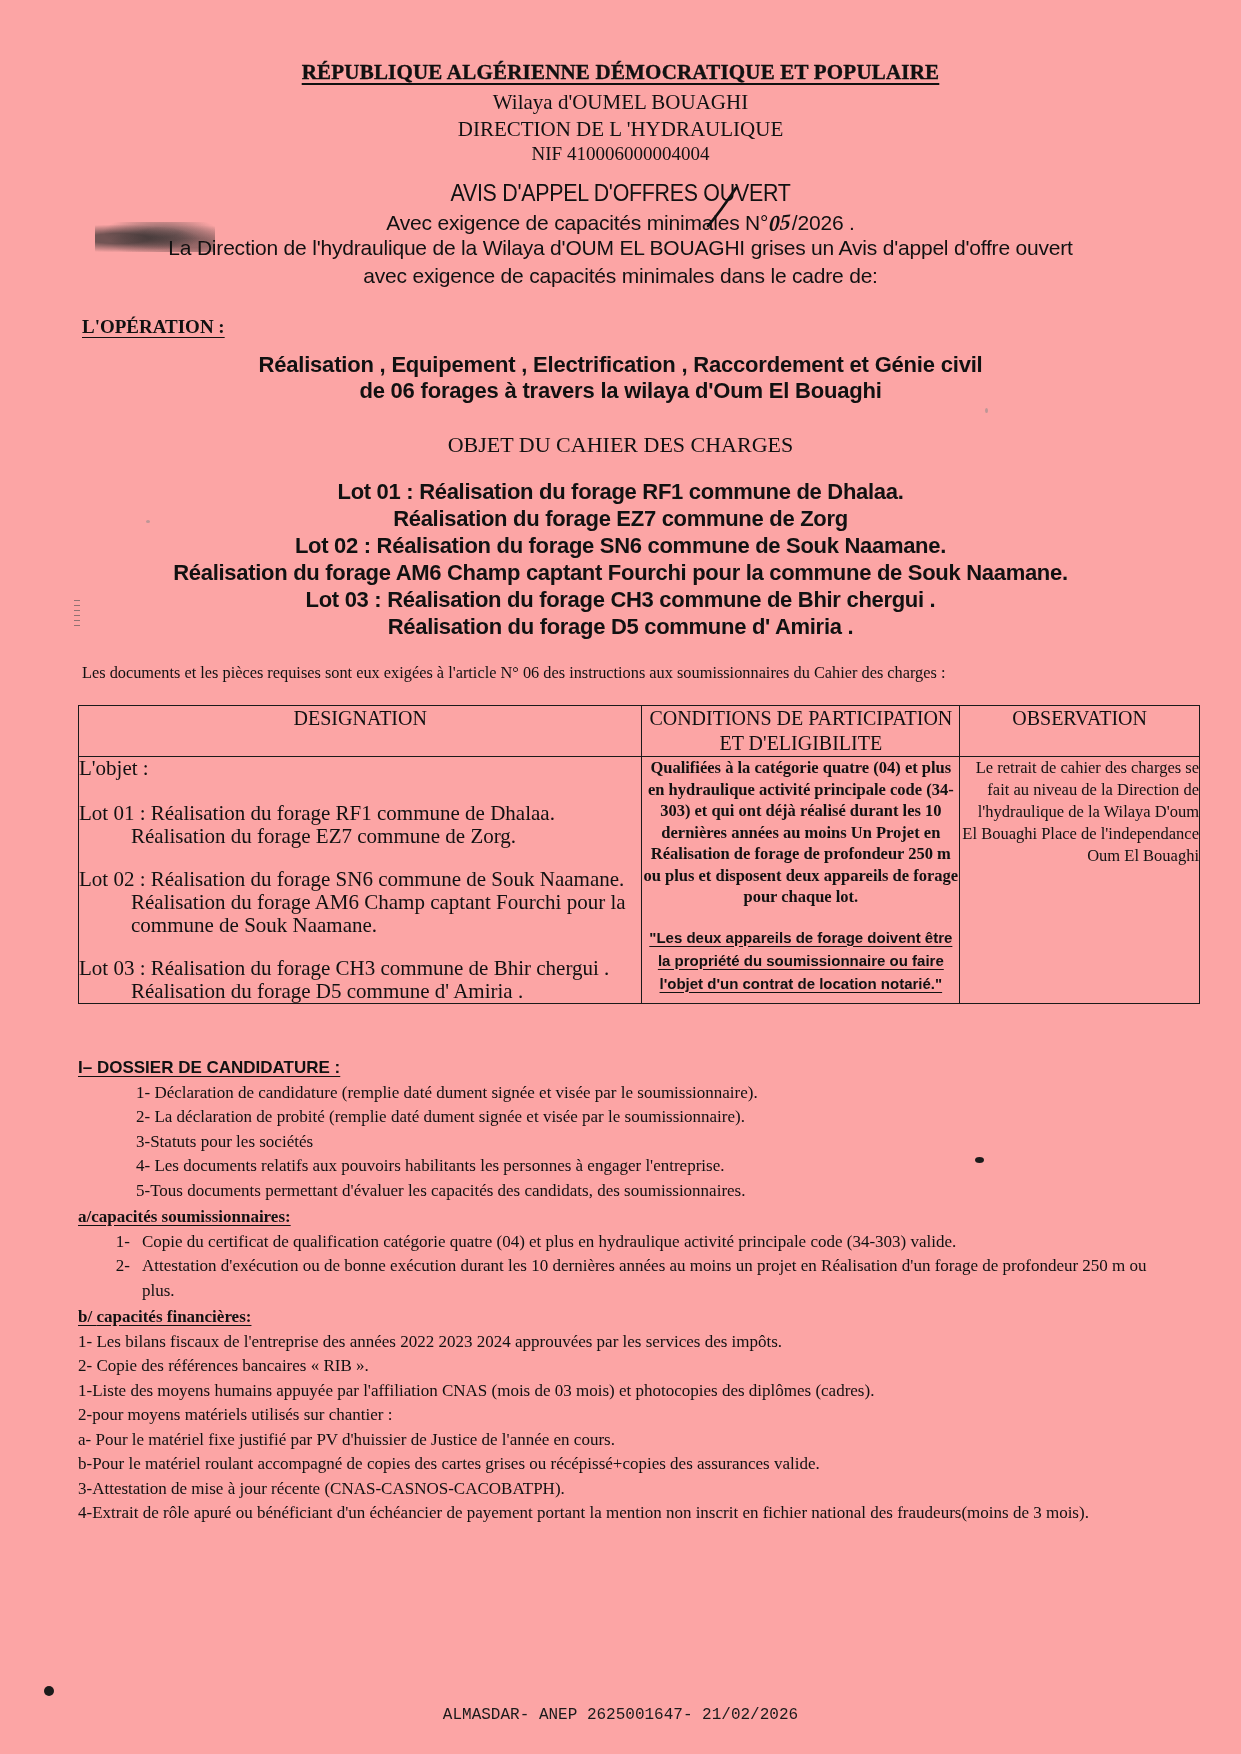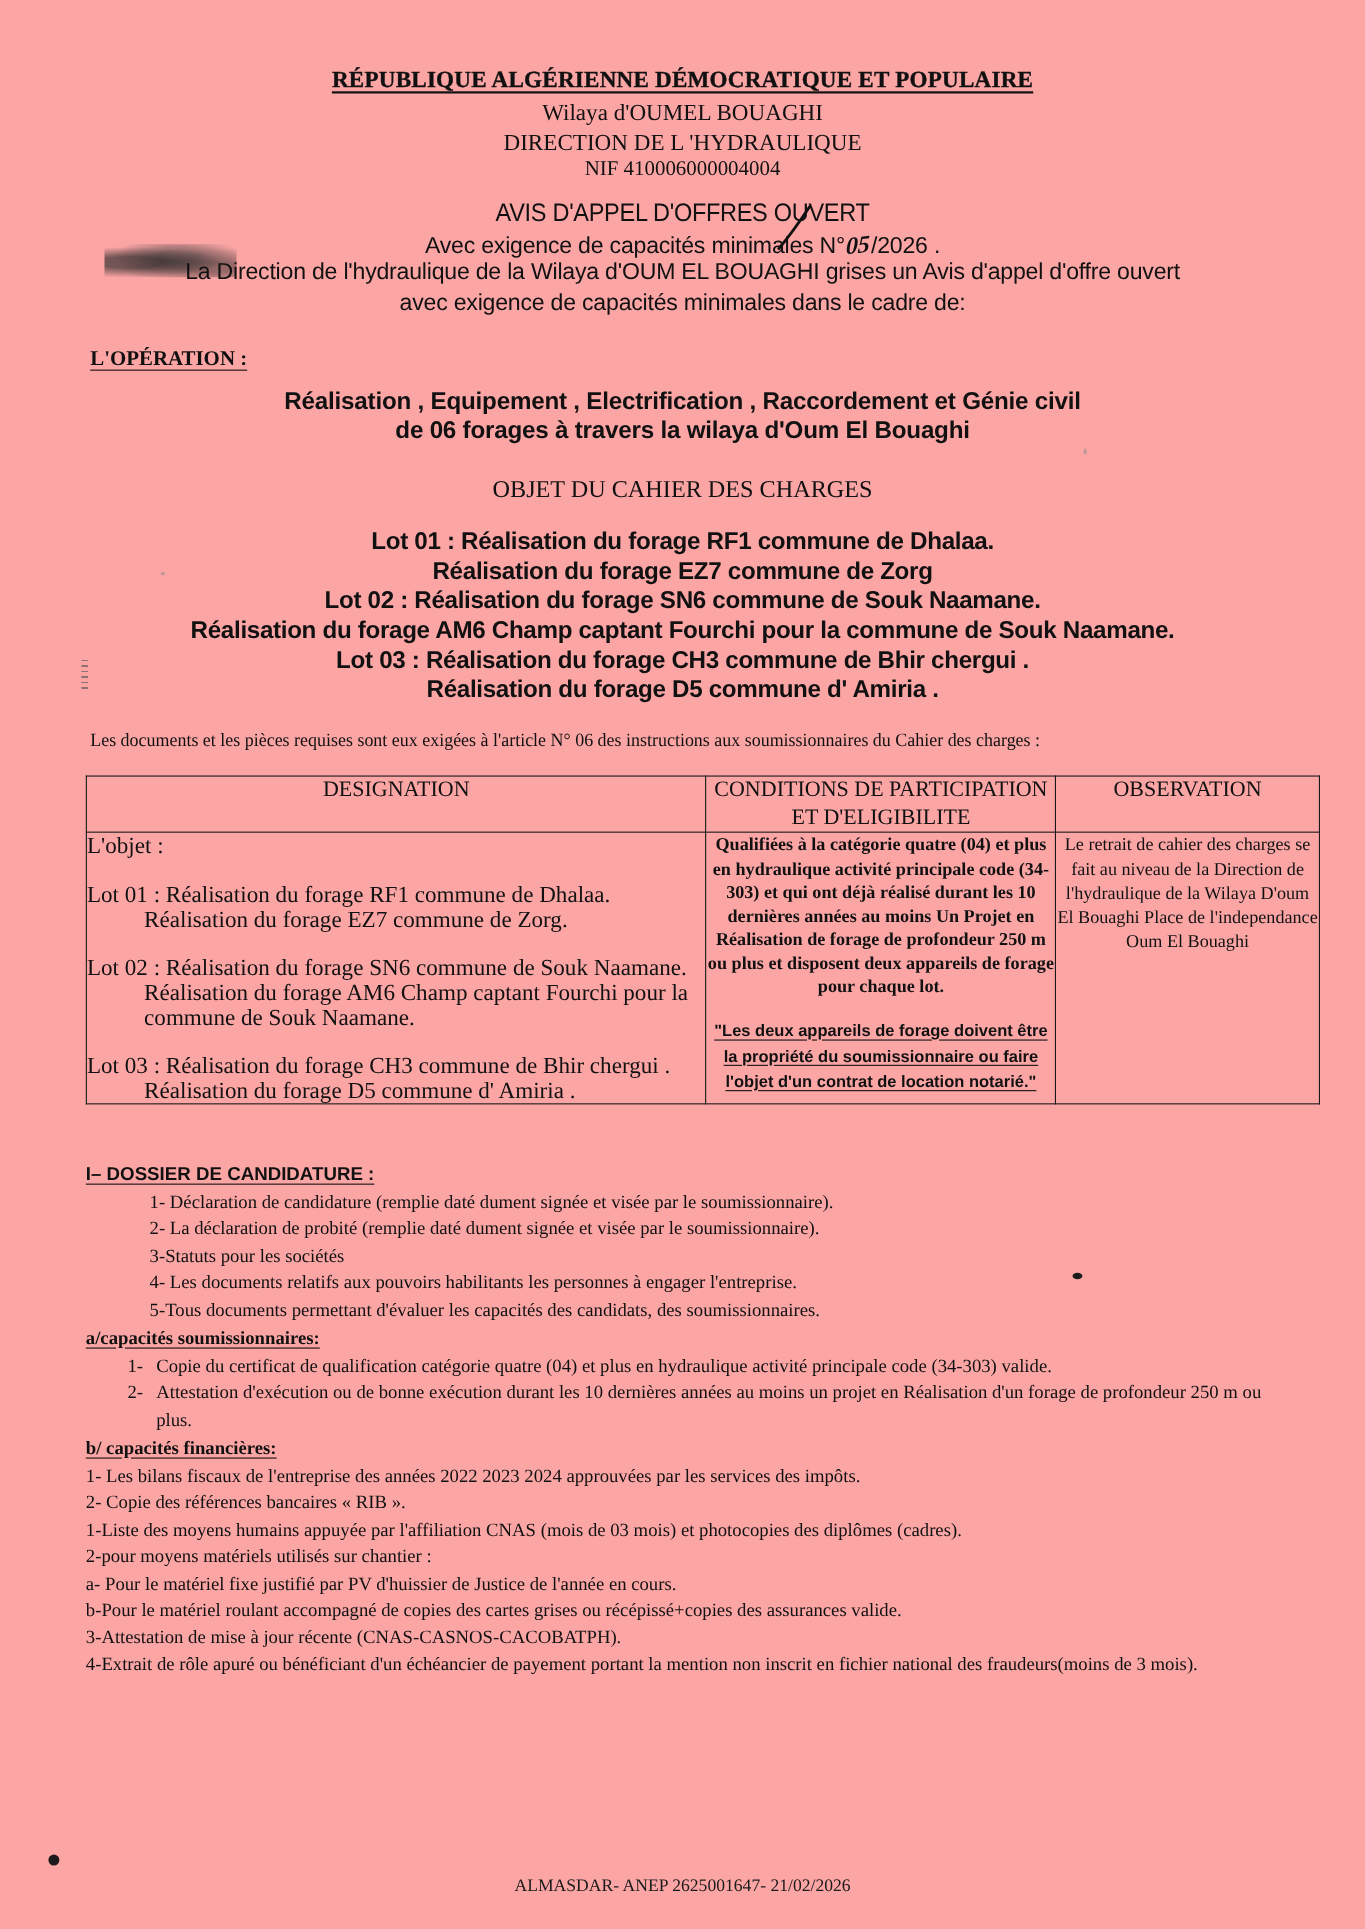--- a/index.html
+++ b/index.html
@@ -219,21 +219,21 @@
     margin-top: 18px;
     font-family: "Liberation Sans", sans-serif;
     font-size: 15px;
     font-weight: bold;
     line-height: 23px;
     text-decoration: underline;
     text-underline-offset: 3px;
   }
   .obs-cell {
     padding: 66px 8px 10px 8px;
-    text-align: center;
+    text-align: right;
     font-family: "Liberation Serif", serif;
     font-size: 16.5px;
     line-height: 22px;
   }
 
   
   .sec-title {
     font-family: "Liberation Sans", sans-serif;
     font-weight: bold;
     font-size: 17px;
@@ -265,21 +265,21 @@
   }
   .numrow .num { width: 34px; flex: none; text-align: right; padding-right: 12px; }
   .numrow .txt { flex: 1; }
   .flat { margin-left: 0; }
 
   .footer {
     position: absolute;
     left: 0; right: 0;
     top: 1706px;
     text-align: center;
-    font-family: Liberation Serif, serif;
+    font-family: Liberation Mono, monospace;
     font-size: 16px;
     color: #1b1b1b;
   }
   .blob {
     position: absolute;
     border-radius: 50%;
     background: #1b1b1b;
   }
 </style>
 </head>

